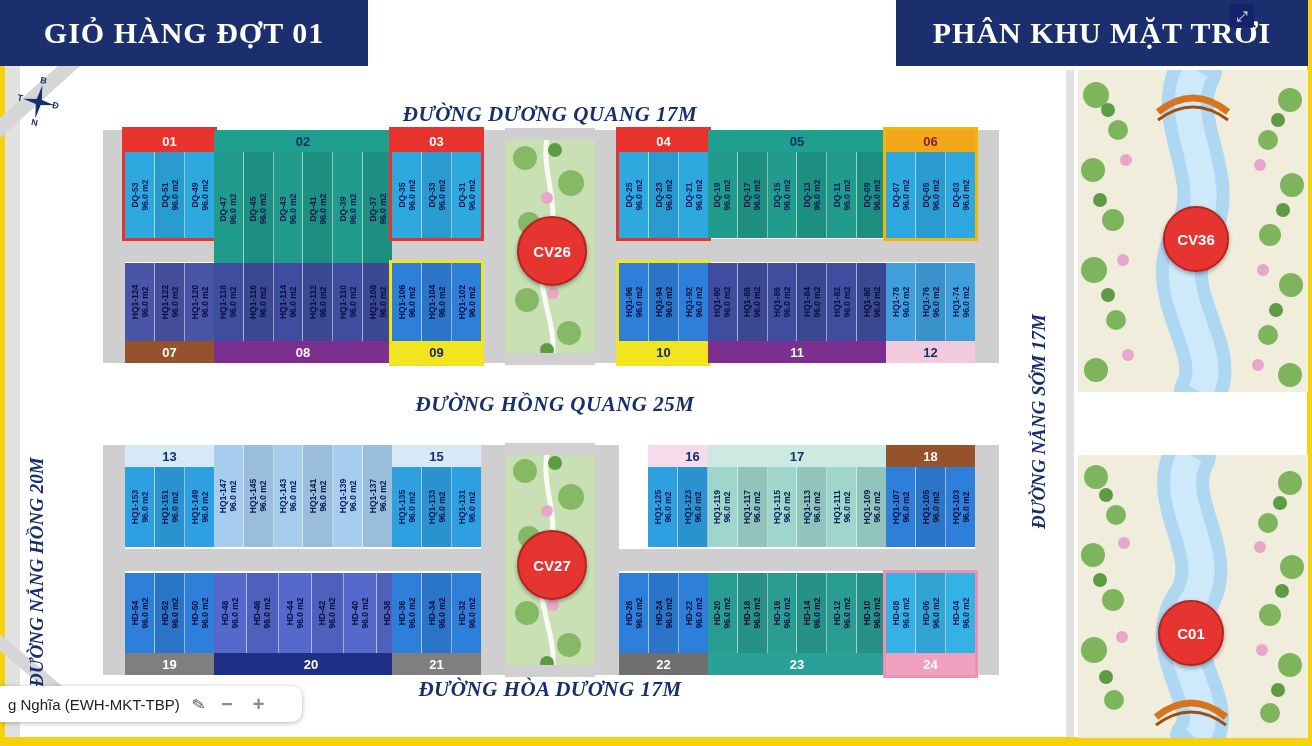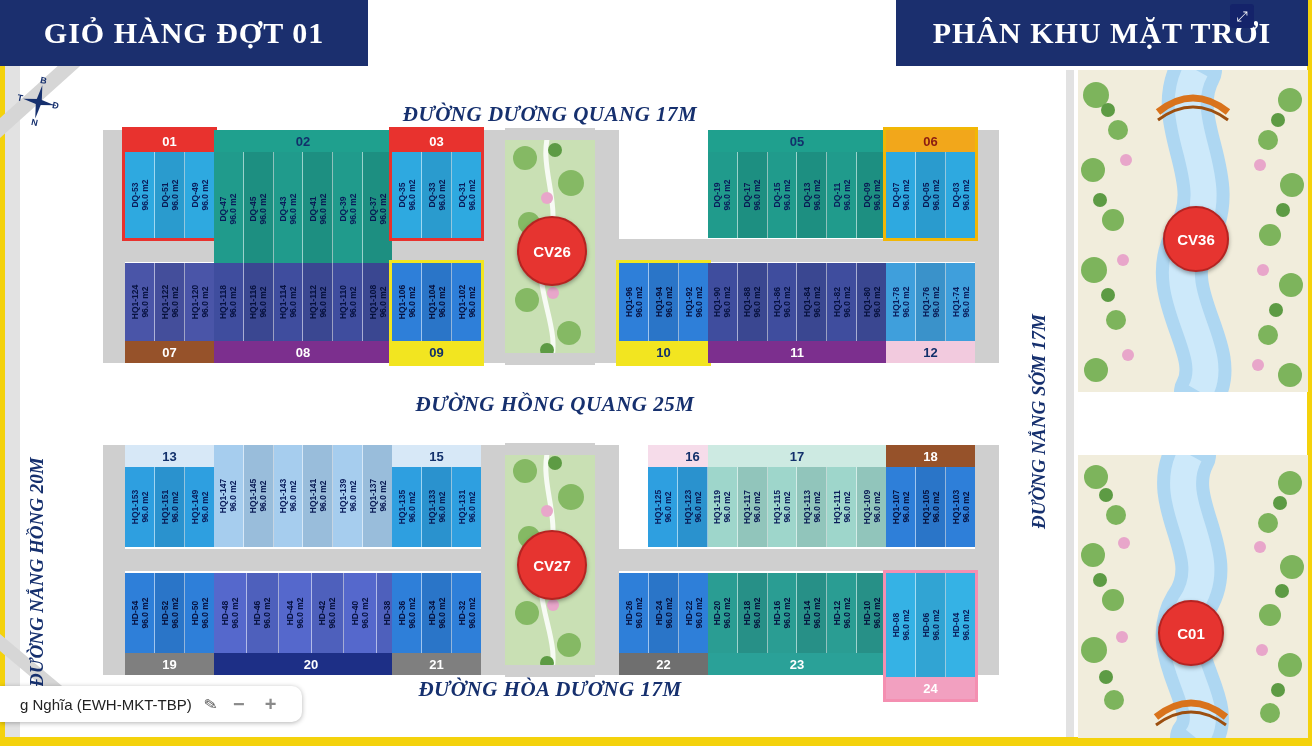--- a/index.html
+++ b/index.html
@@ -45,21 +45,21 @@
   .lot:last-child{border-right:none;}
   .lot:nth-child(even){filter:brightness(.92);}
   .ltxt{position:absolute;left:50%;top:50%;transform:translate(-50%,-50%) rotate(-90deg);
       text-align:center;white-space:nowrap;font-weight:700;font-size:8.5px;line-height:1.2;}
   
   .compass{position:absolute;left:16px;top:74px;z-index:4;transform:rotate(12deg);}
   .compass text{font-size:9px;font-weight:700;fill:#16306e;font-family:"Liberation Sans",sans-serif;}
   
   .overlay{position:absolute;left:0;top:686px;width:302px;height:36px;background:#ffffff;
       border-radius:0 10px 10px 0;box-shadow:0 1px 5px rgba(0,0,0,.3);display:flex;
-      align-items:center;gap:12px;padding:0 20px;z-index:8;box-sizing:border-box;}
+      align-items:center;gap:12px;padding:0 8px;z-index:8;box-sizing:border-box;}
   .overlay .uname{font-size:15px;color:#222;white-space:nowrap;}
   .overlay .pen{color:#555;font-size:16px;transform:rotate(-10deg);}
   .overlay .zbtn{color:#8a8a8a;font-size:20px;font-weight:700;cursor:pointer;line-height:1;
       padding:0 4px;}
 </style>
 </head>
 <body>
 
 <div class="stage">
 
@@ -325,20 +325,43 @@
             </div>
           </div>
           <div class="lot" style="background: rgb(46, 169, 224);">
             <div class="ltxt" style="color: rgb(10, 28, 90);">
               <div>DQ-31</div>
               <div>96.0 m2</div>
             </div>
           </div>
         </div>
       </div>
+      <div class="block" style="left: 619px; top: 130px; width: 89px; height: 108px; box-shadow: rgb(232, 50, 46) 0px 0px 0px 3px;">
+        <div class="bhead" style="background: rgb(232, 50, 46); color: rgb(255, 255, 255);">04</div>
+        <div class="lots">
+          <div class="lot" style="background: rgb(46, 169, 224);">
+            <div class="ltxt" style="color: rgb(10, 28, 90);">
+              <div>DQ-25</div>
+              <div>96.0 m2</div>
+            </div>
+          </div>
+          <div class="lot" style="background: rgb(46, 169, 224);">
+            <div class="ltxt" style="color: rgb(10, 28, 90);">
+              <div>DQ-23</div>
+              <div>96.0 m2</div>
+            </div>
+          </div>
+          <div class="lot" style="background: rgb(46, 169, 224);">
+            <div class="ltxt" style="color: rgb(10, 28, 90);">
+              <div>DQ-21</div>
+              <div>96.0 m2</div>
+            </div>
+          </div>
+        </div>
+      </div>
       <div class="block" style="left: 708px; top: 130px; width: 178px; height: 108px;">
         <div class="bhead" style="background: rgb(31, 160, 142); color: rgb(18, 48, 107);">05</div>
         <div class="lots">
           <div class="lot" style="background: rgb(32, 155, 140);">
             <div class="ltxt" style="color: rgb(10, 28, 90);">
               <div>DQ-19</div>
               <div>96.0 m2</div>
             </div>
           </div>
           <div class="lot" style="background: rgb(32, 155, 140);">
@@ -887,21 +910,21 @@
           </div>
           <div class="lot" style="background: rgb(42, 157, 147);">
             <div class="ltxt" style="color: rgb(7, 18, 64);">
               <div>HD-10</div>
               <div>96.0 m2</div>
             </div>
           </div>
         </div>
         <div class="bhead" style="background: rgb(42, 161, 152); color: rgb(255, 255, 255);">23</div>
       </div>
-      <div class="block" style="left: 886px; top: 573px; width: 89px; height: 126px; box-shadow: rgb(244, 143, 177) 0px 0px 0px 3px;">
+      <div class="block" style="left: 886px; top: 573px; width: 89px; height: 102px; box-shadow: rgb(244, 143, 177) 0px 0px 0px 3px;">
         <div class="lots">
           <div class="lot" style="background: rgb(53, 178, 229);">
             <div class="ltxt" style="color: rgb(10, 28, 90);">
               <div>HD-08</div>
               <div>96.0 m2</div>
             </div>
           </div>
           <div class="lot" style="background: rgb(53, 178, 229);">
             <div class="ltxt" style="color: rgb(10, 28, 90);">
               <div>HD-06</div>

